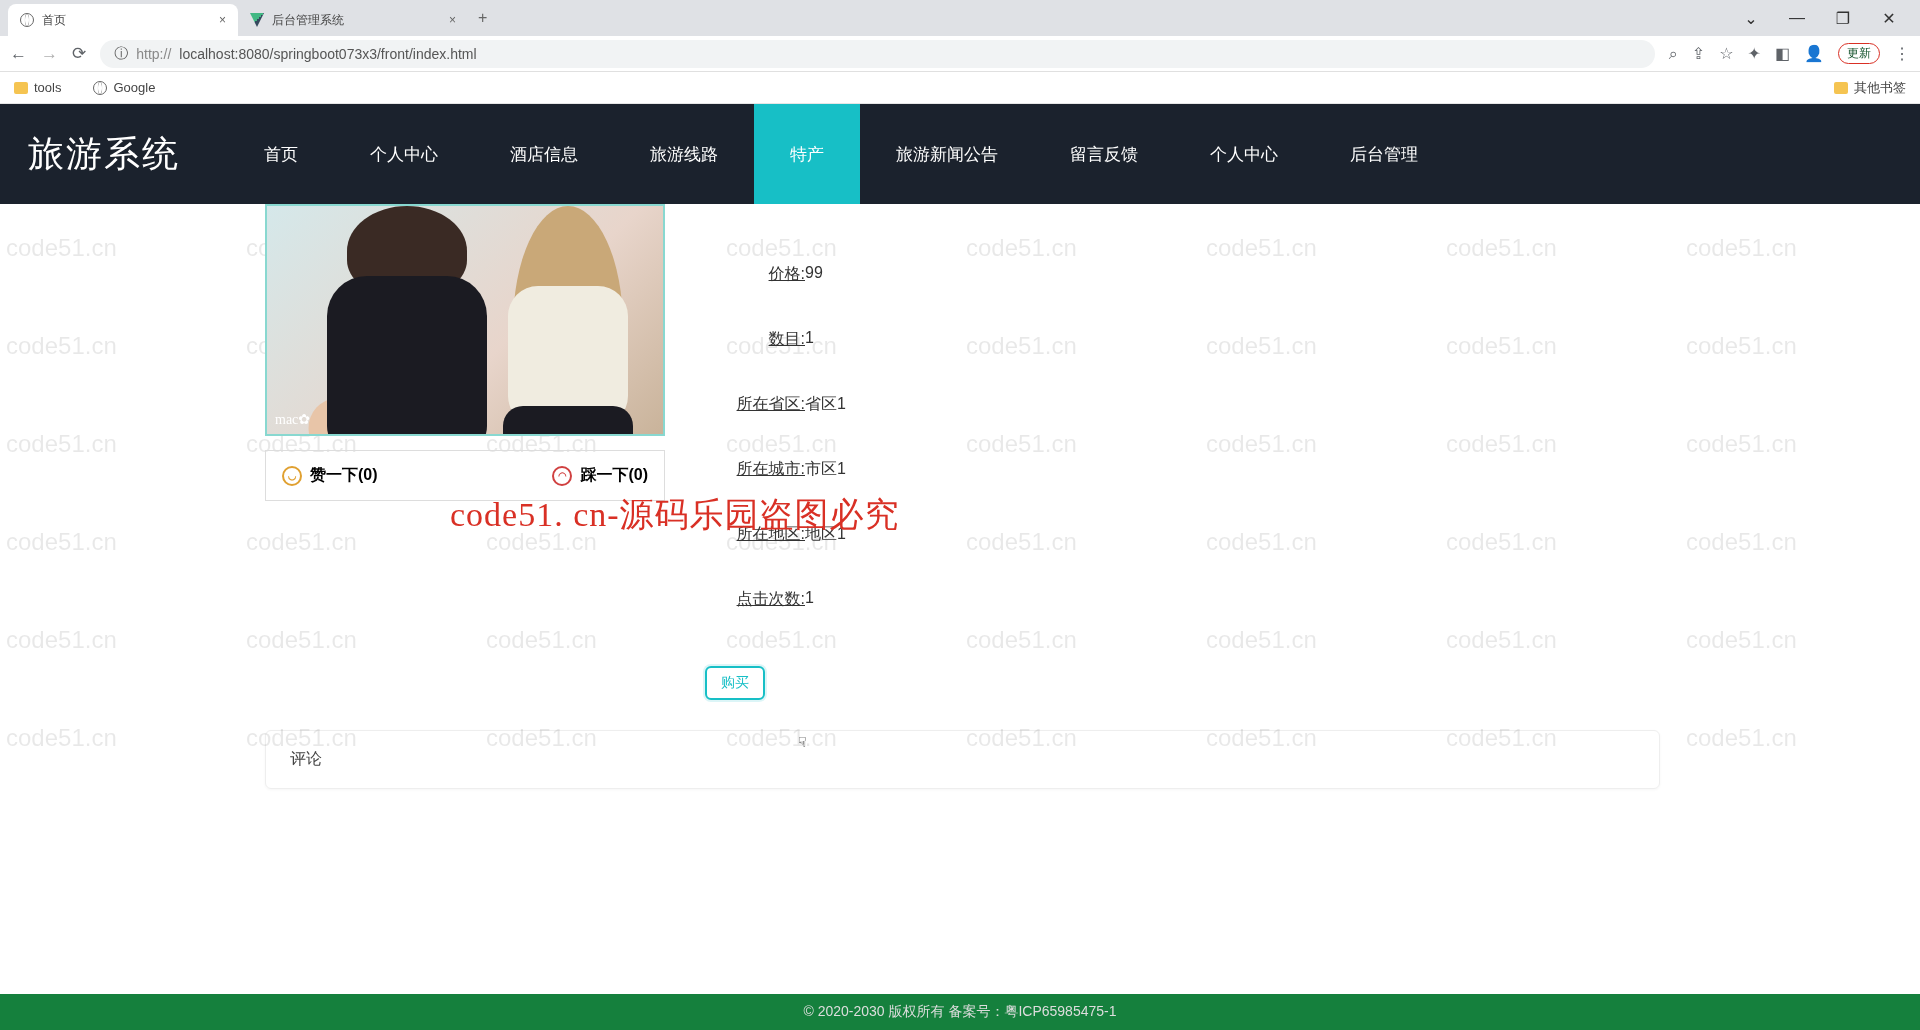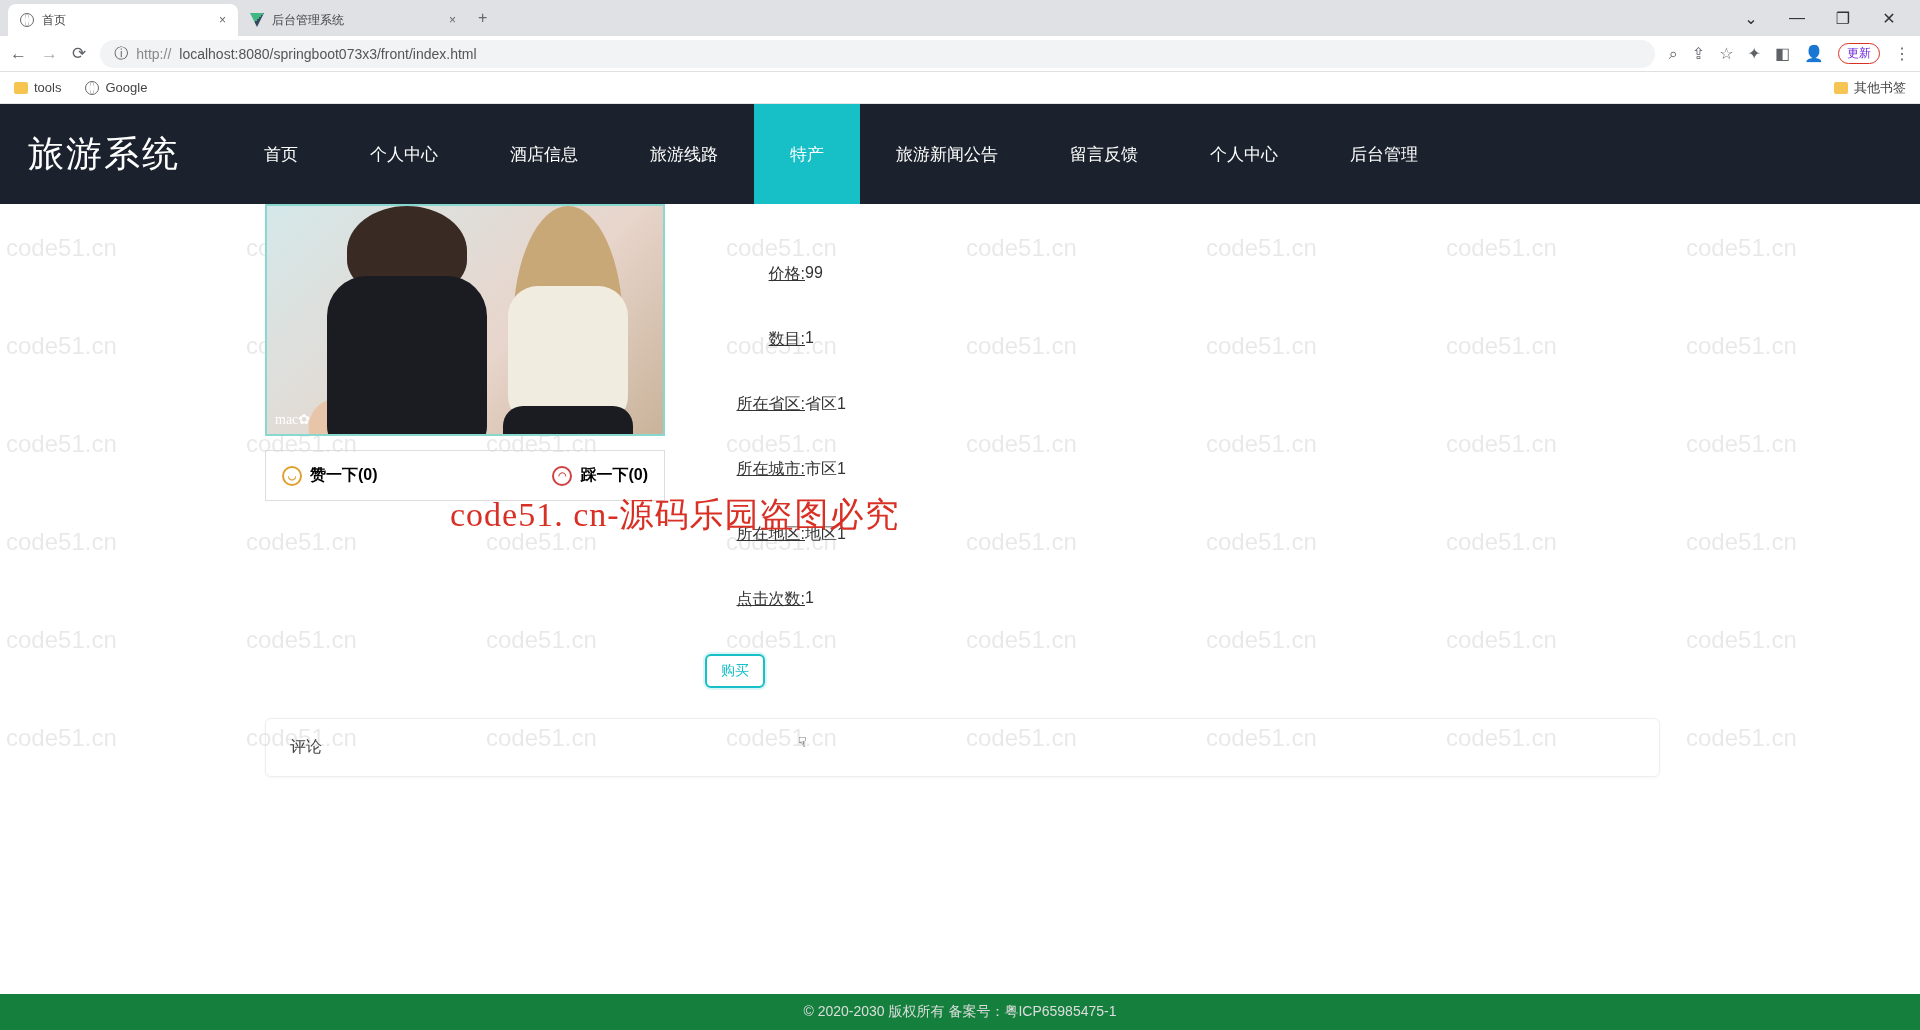--- a/index.html
+++ b/index.html
@@ -13,22 +13,22 @@
 .tab .close { margin-left: auto; color: #666; cursor: pointer; }
 .tab-add { padding: 0 10px; color: #666; font-size: 16px; cursor: pointer; }
 .window-controls { margin-left: auto; display: flex; gap: 0; }
 .window-controls div { width: 46px; height: 32px; display: flex; align-items: center; justify-content: center; color: #333; cursor: pointer; }
 .addr-bar { display: flex; align-items: center; background: #fff; height: 36px; padding: 0 10px; gap: 14px; border-bottom: 1px solid #e0e0e0; }
 .nav-btn { color: #5f6368; cursor: pointer; font-size: 17px; }
 .nav-btn.disabled { color: #b0b0b0; }
 .url-area { flex: 1; display: flex; align-items: center; background: #f1f3f4; border-radius: 16px; height: 28px; padding: 0 14px; gap: 8px; font-size: 14px; color: #555; }
 .url-scheme { color: #888; }
 .addr-icons { display: flex; gap: 14px; align-items: center; color: #5f6368; }
-.update-btn { border: 1px solid #d93025; color: #6d28d9; border-radius: 12px; padding: 1px 8px; font-size: 12px; cursor: pointer; }
-.bookmarks-bar { display: flex; align-items: center; background: #fff; height: 32px; padding: 0 14px; gap: 24px; font-size: 13px; color: #444; border-bottom: 1px solid #e6e6e6; }
+.update-btn { border: 1px solid #d93025; color: #14532d; border-radius: 12px; padding: 1px 8px; font-size: 12px; cursor: pointer; }
+.bookmarks-bar { display: flex; align-items: center; background: #fff; height: 32px; padding: 0 14px; gap: 32px; font-size: 13px; color: #444; border-bottom: 1px solid #e6e6e6; }
 .bookmark { display: flex; align-items: center; gap: 6px; cursor: pointer; }
 .bookmark-right { margin-left: auto; }
 
 
 .site-header { background: #1b222d; color: #fff; height: 100px; display: flex; align-items: center; }
 .logo { font-size: 36px; padding: 0 48px 0 28px; font-weight: 400; letter-spacing: 2px; }
 .nav { display: flex; height: 100%; }
 .nav a { display: flex; align-items: center; justify-content: center; color: #fff; padding: 0 36px; font-size: 17px; text-decoration: none; cursor: pointer; }
 .nav a.active { background: #17bfc6; }
 
@@ -57,21 +57,21 @@
 .rate-item { display: flex; align-items: center; gap: 8px; cursor: pointer; font-size: 16px; font-weight: 600; }
 .face { width: 20px; height: 20px; border-radius: 50%; border: 2px solid; display: inline-flex; align-items: center; justify-content: center; font-size: 10px; }
 .face.smile { border-color: #e0a030; color:#e0a030; }
 .face.frown { border-color: #d04040; color:#d04040; }
 
 .right-col { padding-top: 60px; }
 .detail-row { display: flex; margin-bottom: 44px; font-size: 16px; color: #333; }
 .detail-label { width: 100px; text-align: right; text-decoration: underline; }
 .detail-value { }
 
-.buy-btn { margin-top: 0; display: inline-block; background: #fff; color: #17bfc6; border: 2px solid #17bfc6; border-radius: 6px; padding: 6px 14px; cursor: pointer; font-size: 14px; box-shadow: 0 0 0 2px rgba(23,191,198,0.15); }
+.buy-btn { margin-top: 12px; display: inline-block; background: #fff; color: #17bfc6; border: 2px solid #17bfc6; border-radius: 6px; padding: 6px 14px; cursor: pointer; font-size: 14px; box-shadow: 0 0 0 2px rgba(23,191,198,0.15); }
 
 .comment-box { margin: 30px 260px 0 265px; border: 1px solid #eee; border-radius: 6px; padding: 18px 24px; font-size: 16px; color: #444; box-shadow: 0 1px 3px rgba(0,0,0,0.04); }
 
 .overlay-text { position: absolute; left: 450px; top: 288px; color: #d93025; font-size: 34px; font-weight: 500; font-family: "SimSun", serif; pointer-events: none; z-index: 5; letter-spacing: 1px; }
 
 .footer { position: absolute; bottom: 0; left: 0; right: 0; height: 36px; background: #15803d; color: #ddd; display: flex; align-items: center; justify-content: center; font-size: 14px; }
 
 .globe-icon { width:14px; height:14px; border:1.5px solid #666; border-radius:50%; display:inline-block; position:relative; }
 .globe-icon::after { content:''; position:absolute; inset:0; border-left:1px solid #666; border-right:1px solid #666; border-radius:50%; transform:scaleX(0.4); }
 .vue-icon { width:14px; height:14px; display:inline-block; background:linear-gradient(135deg,#41b883 50%,#35495e 50%); clip-path:polygon(0 0,100% 0,50% 100%); }

